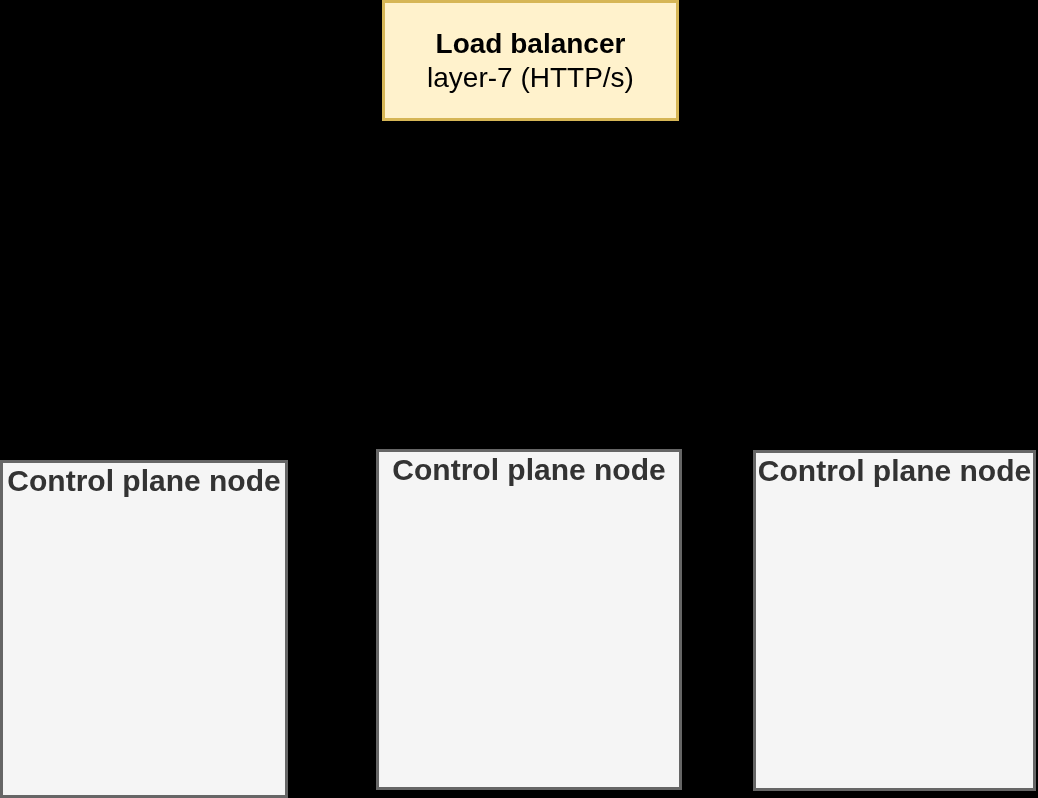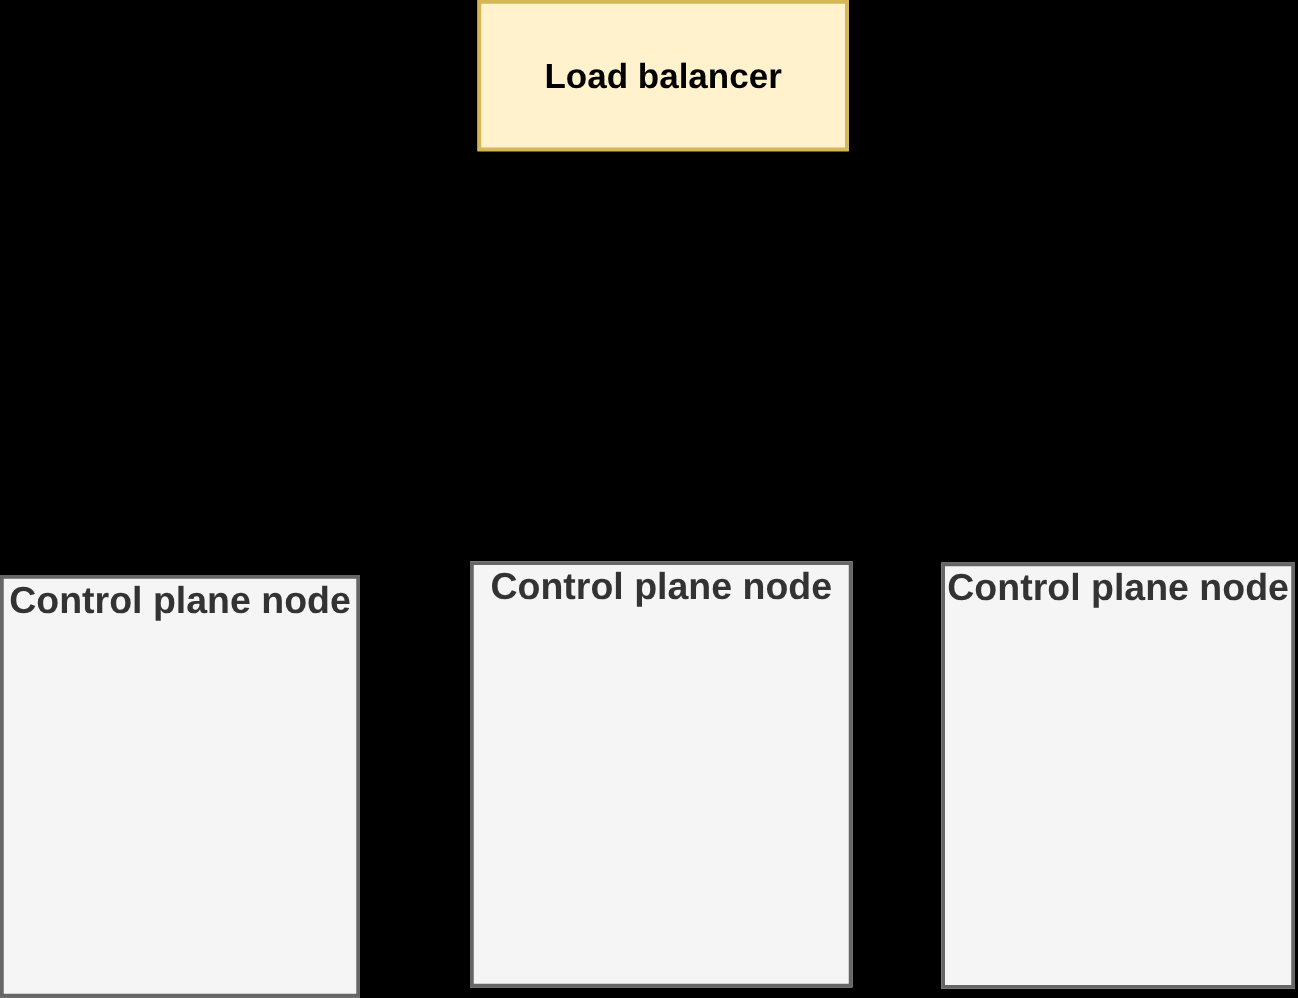--- a/index.html
+++ b/index.html
@@ -83,20 +83,21 @@
     height: 341px;
   }
 </style>
 </head>
 <body style="--canvas-background: #000000; --lb-fill: #FFF2CC; --lb-border: #D6B656; --lb-text: #000000; --node-fill: #F5F5F5; --node-border: #666666; --node-text: #333333;">
 
 <div class="canvas">
 
   <div class="lb-box">
     <div class="lb-title">Load balancer</div>
+    <div class="lb-subtitle">layer-7 (HTTP/s)</div>
   </div>
 
   <div class="cp-box cp-1">
     <span class="cp-label">Control plane node</span>
   </div>
 
   <div class="cp-box cp-2">
     <span class="cp-label">Control plane node</span>
   </div>
 

